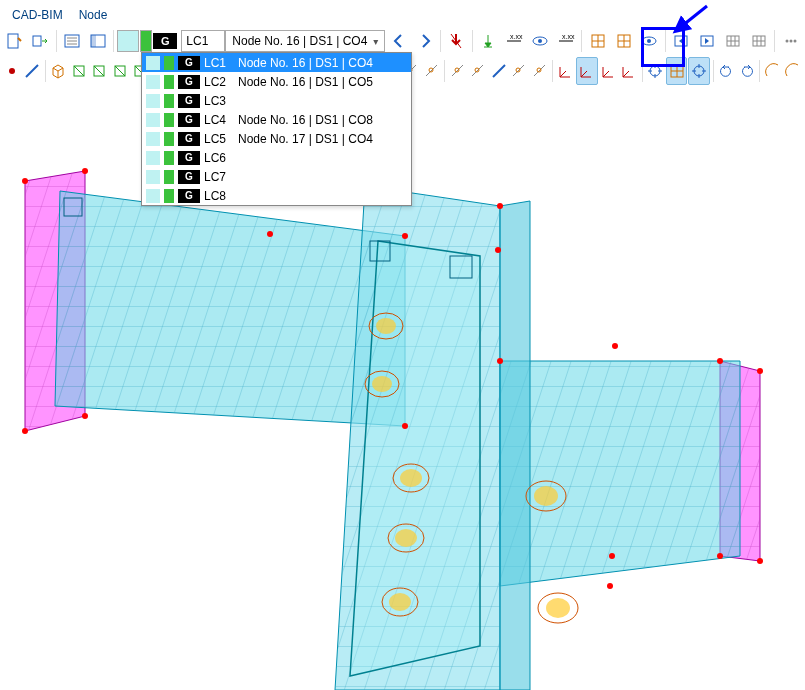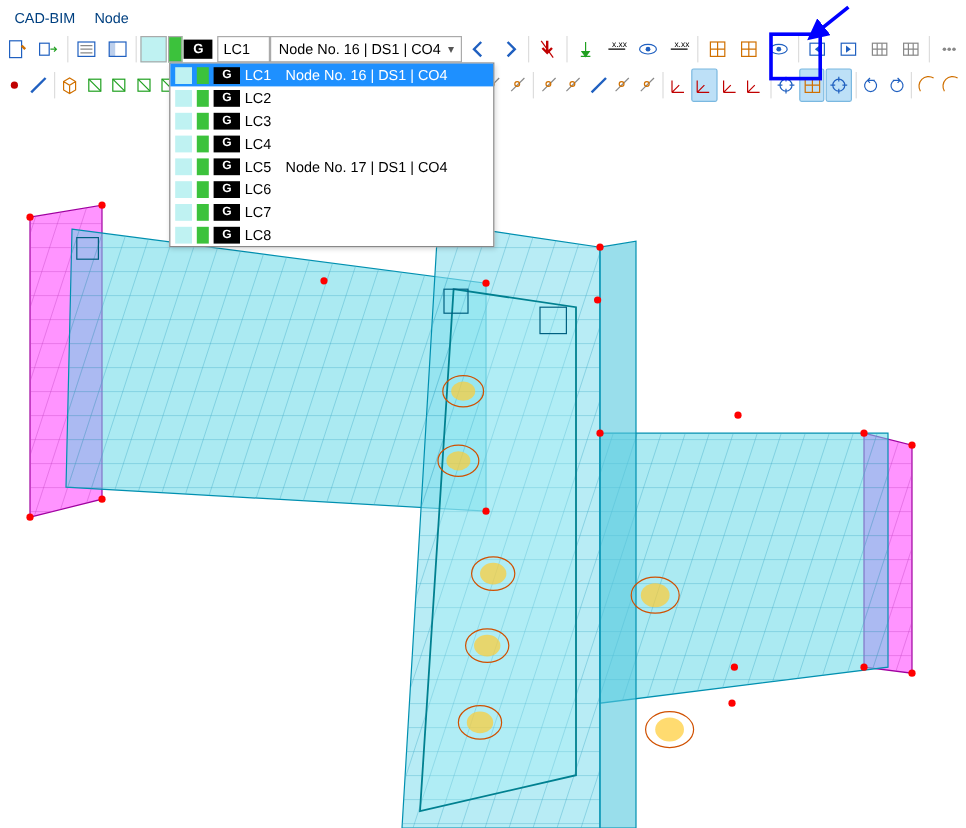--- a/index.html
+++ b/index.html
@@ -223,32 +223,34 @@
         <div class="dd-sw2" style="background: rgb(60, 194, 60);"></div>
         <div class="dd-g">G</div>
         <div class="dd-name">LC1</div>
         <div class="dd-desc">Node No. 16 | DS1 | CO4</div>
       </div>
       <div class="dd-row">
         <div class="dd-sw1" style="background: rgb(191, 242, 242);"></div>
         <div class="dd-sw2" style="background: rgb(60, 194, 60);"></div>
         <div class="dd-g">G</div>
         <div class="dd-name">LC2</div>
+        <div class="dd-desc">Node No. 16 | DS1 | CO5</div>
       </div>
       <div class="dd-row">
         <div class="dd-sw1" style="background: rgb(191, 242, 242);"></div>
         <div class="dd-sw2" style="background: rgb(60, 194, 60);"></div>
         <div class="dd-g">G</div>
         <div class="dd-name">LC3</div>
       </div>
       <div class="dd-row">
         <div class="dd-sw1" style="background: rgb(191, 242, 242);"></div>
         <div class="dd-sw2" style="background: rgb(60, 194, 60);"></div>
         <div class="dd-g">G</div>
         <div class="dd-name">LC4</div>
+        <div class="dd-desc">Node No. 16 | DS1 | CO8</div>
       </div>
       <div class="dd-row">
         <div class="dd-sw1" style="background: rgb(191, 242, 242);"></div>
         <div class="dd-sw2" style="background: rgb(60, 194, 60);"></div>
         <div class="dd-g">G</div>
         <div class="dd-name">LC5</div>
         <div class="dd-desc">Node No. 17 | DS1 | CO4</div>
       </div>
       <div class="dd-row">
         <div class="dd-sw1" style="background: rgb(191, 242, 242);"></div>

